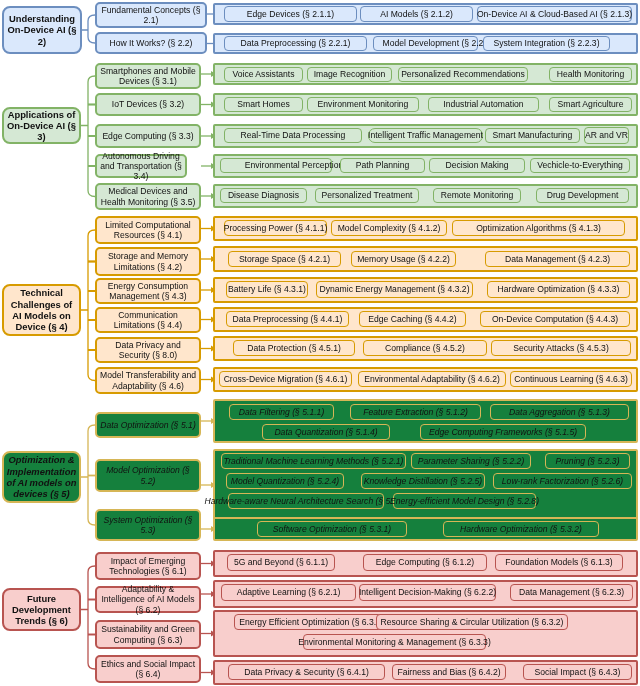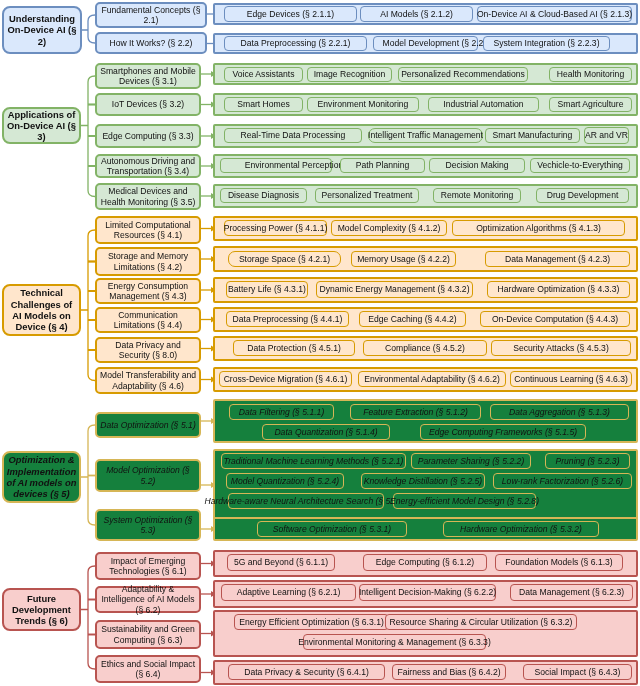--- a/index.html
+++ b/index.html
@@ -141,41 +141,41 @@
     <div class="abs leaf gr" style="left: 224px; top: 97px; width: 79px; height: 15px;">Smart Homes</div>
     <div class="abs leaf gr" style="left: 307px; top: 97px; width: 112px; height: 15px;">Environment Monitoring</div>
     <div class="abs leaf gr" style="left: 428px; top: 97px; width: 111px; height: 15px;">Industrial Automation</div>
     <div class="abs leaf gr" style="left: 549px; top: 97px; width: 83px; height: 15px;">Smart Agriculture</div>
     <div class="abs mid gr" style="left: 95px; top: 124px; width: 106px; height: 24px;">Edge Computing (§ 3.3)</div>
     <div class="abs band gr" style="left: 213px; top: 124px; width: 425px; height: 24px;"></div>
     <div class="abs leaf gr" style="left: 224px; top: 128px; width: 138px; height: 15px;">Real-Time Data Processing</div>
     <div class="abs leaf gr" style="left: 368px; top: 128px; width: 115px; height: 15px; border-radius: 7px;">Intelligent Traffic Management</div>
     <div class="abs leaf gr" style="left: 485px; top: 128px; width: 95px; height: 15px;">Smart Manufacturing</div>
     <div class="abs leaf gr" style="left: 584px; top: 127px; width: 45px; height: 17px;">AR and VR</div>
-    <div class="abs mid gr" style="left: 95px; top: 154px; width: 106px; height: 24px;">Autonomous Driving  and Transportation (§ 3.4)</div>
+    <div class="abs mid gr" style="left: 95px; top: 154px; width: 92px; height: 24px;">Autonomous Driving  and Transportation (§ 3.4)</div>
     <div class="abs band gr" style="left: 213px; top: 154px; width: 425px; height: 24px;"></div>
     <div class="abs leaf gr" style="left: 220px; top: 158px; width: 112px; height: 15px; padding-left: 40px;">Environmental Perception</div>
     <div class="abs leaf gr" style="left: 340px; top: 158px; width: 85px; height: 15px;">Path Planning</div>
     <div class="abs leaf gr" style="left: 429px; top: 158px; width: 96px; height: 15px;">Decision Making</div>
     <div class="abs leaf gr" style="left: 530px; top: 158px; width: 100px; height: 15px;">Vechicle-to-Everything</div>
     <div class="abs mid gr" style="left: 95px; top: 183px; width: 106px; height: 27px;">Medical Devices and Health Monitoring (§ 3.5)</div>
     <div class="abs band gr" style="left: 213px; top: 184px; width: 425px; height: 24px;"></div>
     <div class="abs leaf gr" style="left: 220px; top: 188px; width: 87px; height: 15px;">Disease Diagnosis</div>
     <div class="abs leaf gr" style="left: 315px; top: 188px; width: 104px; height: 15px;">Personalized Treatment</div>
     <div class="abs leaf gr" style="left: 433px; top: 188px; width: 88px; height: 15px;">Remote Monitoring</div>
     <div class="abs leaf gr" style="left: 536px; top: 188px; width: 93px; height: 15px;">Drug Development</div>
     <div class="abs root or" style="left: 2px; top: 284px; width: 79px; height: 52px;">Technical Challenges of AI Models on Device (§ 4)</div>
     <div class="abs mid or" style="left: 95px; top: 216px; width: 106px; height: 28px;">Limited Computational Resources (§ 4.1)</div>
     <div class="abs band or" style="left: 213px; top: 216px; width: 425px; height: 25px;"></div>
     <div class="abs leaf or" style="left: 224px; top: 220px; width: 103px; height: 16px;">Processing Power (§ 4.1.1)</div>
     <div class="abs leaf or" style="left: 331px; top: 220px; width: 116px; height: 16px;">Model Complexity (§ 4.1.2)</div>
     <div class="abs leaf or" style="left: 452px; top: 220px; width: 173px; height: 16px;">Optimization Algorithms (§ 4.1.3)</div>
     <div class="abs mid or" style="left: 95px; top: 247px; width: 106px; height: 29px;">Storage and Memory Limitations (§ 4.2)</div>
     <div class="abs band or" style="left: 213px; top: 246px; width: 425px; height: 26px;"></div>
-    <div class="abs leaf or" style="left: 228px; top: 251px; width: 113px; height: 16px; border-radius: 7px;">Storage Space (§ 4.2.1)</div>
+    <div class="abs leaf or" style="left: 228px; top: 251px; width: 113px; height: 16px;">Storage Space (§ 4.2.1)</div>
     <div class="abs leaf or" style="left: 351px; top: 251px; width: 105px; height: 16px;">Memory Usage (§ 4.2.2)</div>
     <div class="abs leaf or" style="left: 485px; top: 251px; width: 145px; height: 16px;">Data Management (§ 4.2.3)</div>
     <div class="abs mid or" style="left: 95px; top: 278px; width: 106px; height: 26px;">Energy Consumption Management (§ 4.3)</div>
     <div class="abs band or" style="left: 213px; top: 277px; width: 425px; height: 26px;"></div>
     <div class="abs leaf or" style="left: 226px; top: 281px; width: 82px; height: 17px;">Battery Life (§ 4.3.1)</div>
     <div class="abs leaf or" style="left: 316px; top: 281px; width: 157px; height: 17px;">Dynamic Energy Management (§ 4.3.2)</div>
     <div class="abs leaf or" style="left: 487px; top: 281px; width: 143px; height: 17px;">Hardware Optimization (§ 4.3.3)</div>
     <div class="abs mid or" style="left: 95px; top: 307px; width: 106px; height: 26px;">Communication Limitations (§ 4.4)</div>
     <div class="abs band or" style="left: 213px; top: 307px; width: 425px; height: 25px;"></div>
     <div class="abs leaf or" style="left: 226px; top: 311px; width: 123px; height: 16px;">Data Preprocessing (§ 4.4.1)</div>
@@ -220,20 +220,20 @@
     <div class="abs leaf rd" style="left: 363px; top: 554px; width: 124px; height: 17px;">Edge Computing (§ 6.1.2)</div>
     <div class="abs leaf rd" style="left: 495px; top: 554px; width: 128px; height: 17px;">Foundation Models (§ 6.1.3)</div>
     <div class="abs mid rd" style="left: 95px; top: 586px; width: 106px; height: 27px;">Adaptability &amp; Intelligence of AI Models (§ 6.2)</div>
     <div class="abs band rd" style="left: 213px; top: 580px; width: 425px; height: 28px;"></div>
     <div class="abs leaf rd" style="left: 221px; top: 584px; width: 135px; height: 17px;">Adaptive Learning (§ 6.2.1)</div>
     <div class="abs leaf rd" style="left: 359px; top: 584px; width: 137px; height: 17px;">Intelligent Decision-Making (§ 6.2.2)</div>
     <div class="abs leaf rd" style="left: 510px; top: 584px; width: 123px; height: 17px;">Data Management (§ 6.2.3)</div>
     <div class="abs mid rd" style="left: 95px; top: 620px; width: 106px; height: 29px;">Sustainability and Green Computing (§ 6.3)</div>
     <div class="abs band rd" style="left: 213px; top: 610px; width: 425px; height: 47px;"></div>
     <div class="abs leaf rd" style="left: 234px; top: 614px; width: 155px; height: 16px;">Energy Efficient Optimization (§ 6.3.1)</div>
-    <div class="abs leaf rd" style="left: 385px; top: 614px; width: 192px; height: 16px;">Resource Sharing &amp; Circular Utilization (§ 6.3.2)</div>
+    <div class="abs leaf rd" style="left: 376px; top: 614px; width: 192px; height: 16px;">Resource Sharing &amp; Circular Utilization (§ 6.3.2)</div>
     <div class="abs leaf rd" style="left: 303px; top: 634px; width: 183px; height: 16px;">Environmental Monitoring &amp; Management (§ 6.3.3)</div>
     <div class="abs mid rd" style="left: 95px; top: 655px; width: 106px; height: 28px;">Ethics and Social Impact (§ 6.4)</div>
     <div class="abs band rd" style="left: 213px; top: 660px; width: 425px; height: 25px;"></div>
     <div class="abs leaf rd" style="left: 228px; top: 664px; width: 157px; height: 16px;">Data Privacy &amp; Security (§ 6.4.1)</div>
     <div class="abs leaf rd" style="left: 392px; top: 664px; width: 114px; height: 16px;">Fairness and Bias (§ 6.4.2)</div>
     <div class="abs leaf rd" style="left: 523px; top: 664px; width: 109px; height: 16px;">Social Impact (§ 6.4.3)</div>
   </div>
 
 </body></html>

